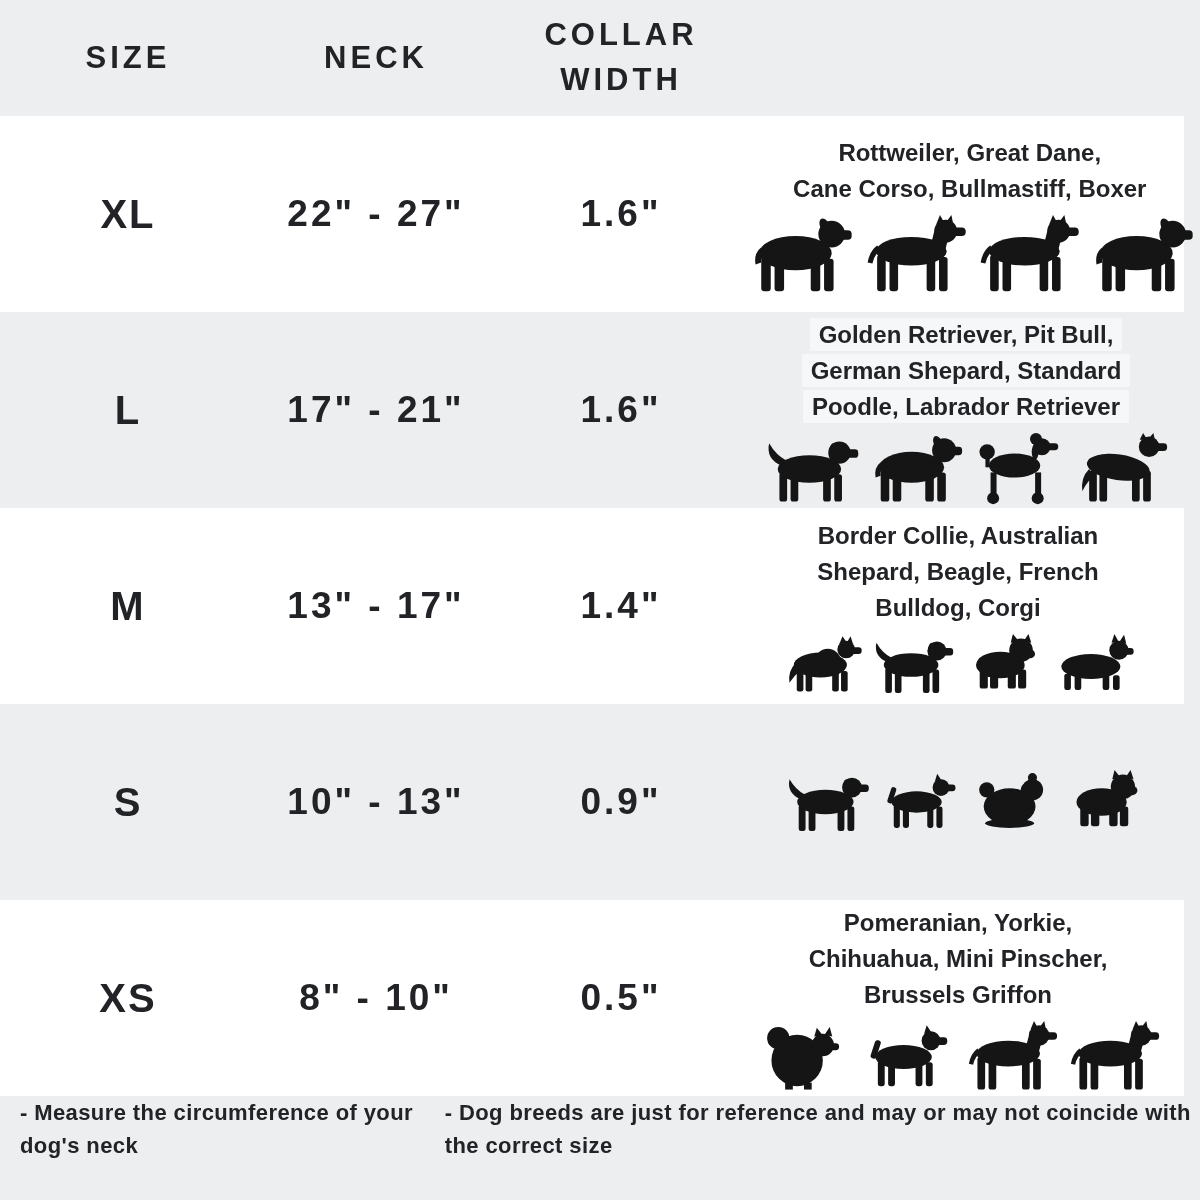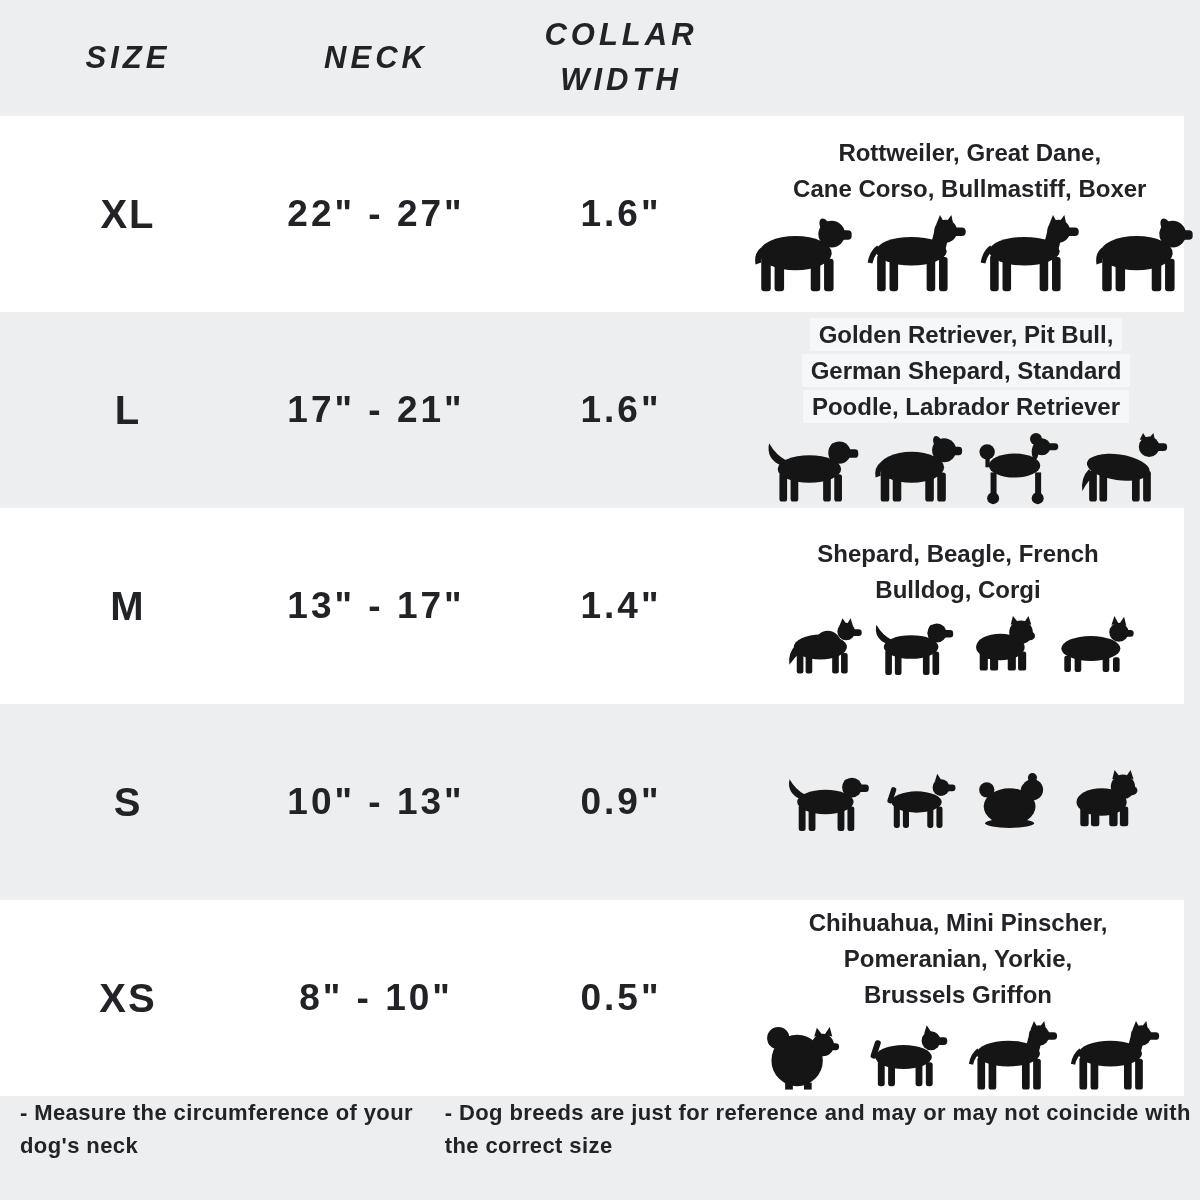--- a/index.html
+++ b/index.html
@@ -17,21 +17,20 @@
   }
   .grid-row{
     display:grid;
     grid-template-columns:256px 240px 250px auto;
     align-items:center;
   }
   
   .hdr{
     height:116px;
     background:#eceef0;
-    font-style:italic;
   }
   .hcell{
     text-align:center;
     font-weight:bold;
     font-size:31px;
     letter-spacing:4px;
     line-height:1.45;
   }
   .hcell-collar{
     max-width:190px;
@@ -266,20 +265,21 @@
         </div>
     </div>
   </div>
 
   <div class="grid-row row white r2">
     <div class="cell-size">M</div>
     <div class="cell-val">13" - 17"</div>
     <div class="cell-val">1.4"</div>
     <div class="cell-breeds">
       <div class="btext">
+        <span class="bline">Border Collie, Australian</span>
         <span class="bline">Shepard, Beagle, French</span>
         <span class="bline">Bulldog, Corgi</span>
       </div>
       <div class="dogs">
           <span class="dog">
             <svg viewBox="0 0 112 84" xmlns="http://www.w3.org/2000/svg">
               <rect x="20" y="48" width="9" height="30" rx="3"></rect>
               <rect x="32" y="50" width="9" height="28" rx="3"></rect>
               <rect x="68" y="48" width="9" height="30" rx="3"></rect>
               <rect x="80" y="50" width="9" height="28" rx="3"></rect>
@@ -393,22 +393,22 @@
         </div>
     </div>
   </div>
 
   <div class="grid-row row white r4">
     <div class="cell-size">XS</div>
     <div class="cell-val">8" - 10"</div>
     <div class="cell-val">0.5"</div>
     <div class="cell-breeds">
       <div class="btext">
+        <span class="bline">Pomeranian, Yorkie,</span>
         <span class="bline">Chihuahua, Mini Pinscher,</span>
-        <span class="bline">Pomeranian, Yorkie,</span>
         <span class="bline">Brussels Griffon</span>
       </div>
       <div class="dogs">
           <span class="dog">
             <svg viewBox="0 0 112 84" xmlns="http://www.w3.org/2000/svg">
               <circle cx="48" cy="46" r="30"></circle>
               <circle cx="78" cy="28" r="13"></circle>
               <polygon points="68,18 71,8 78,17"></polygon>
               <polygon points="80,16 86,7 89,18"></polygon>
               <rect x="86" y="26" width="11" height="8" rx="4"></rect>

